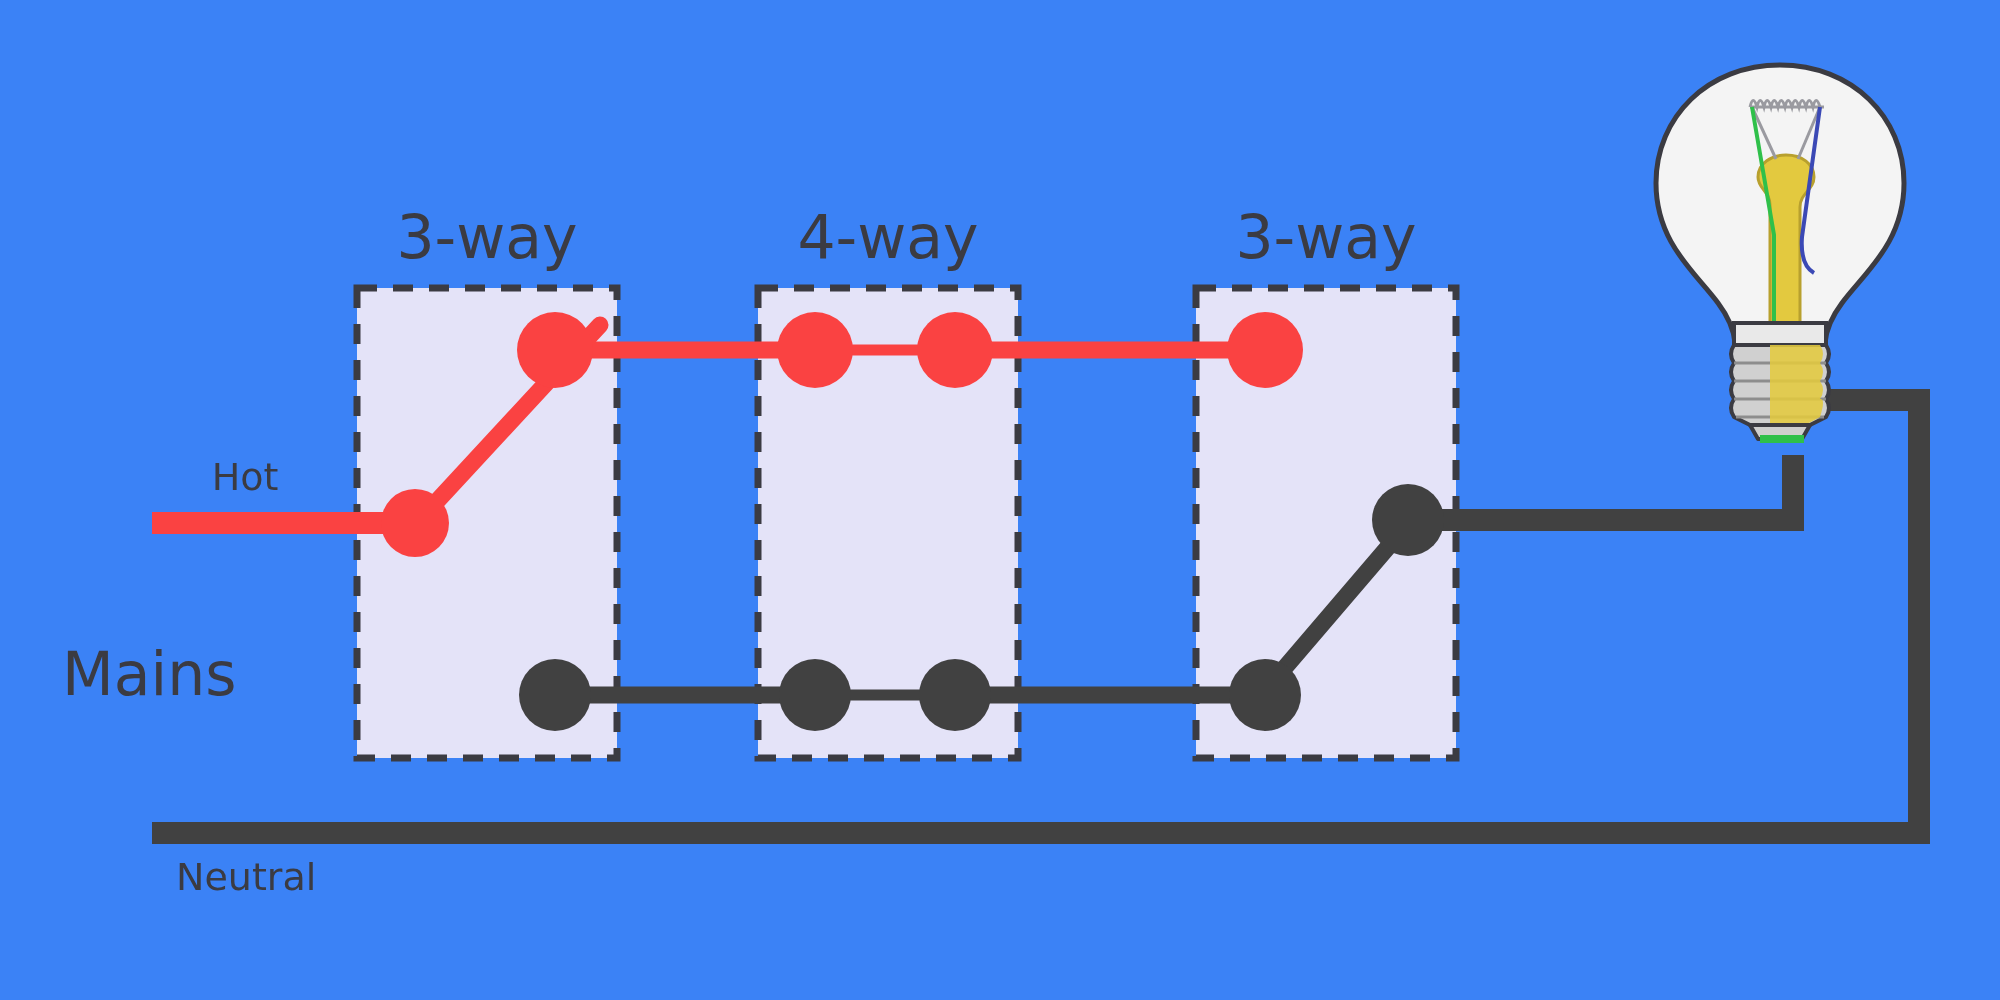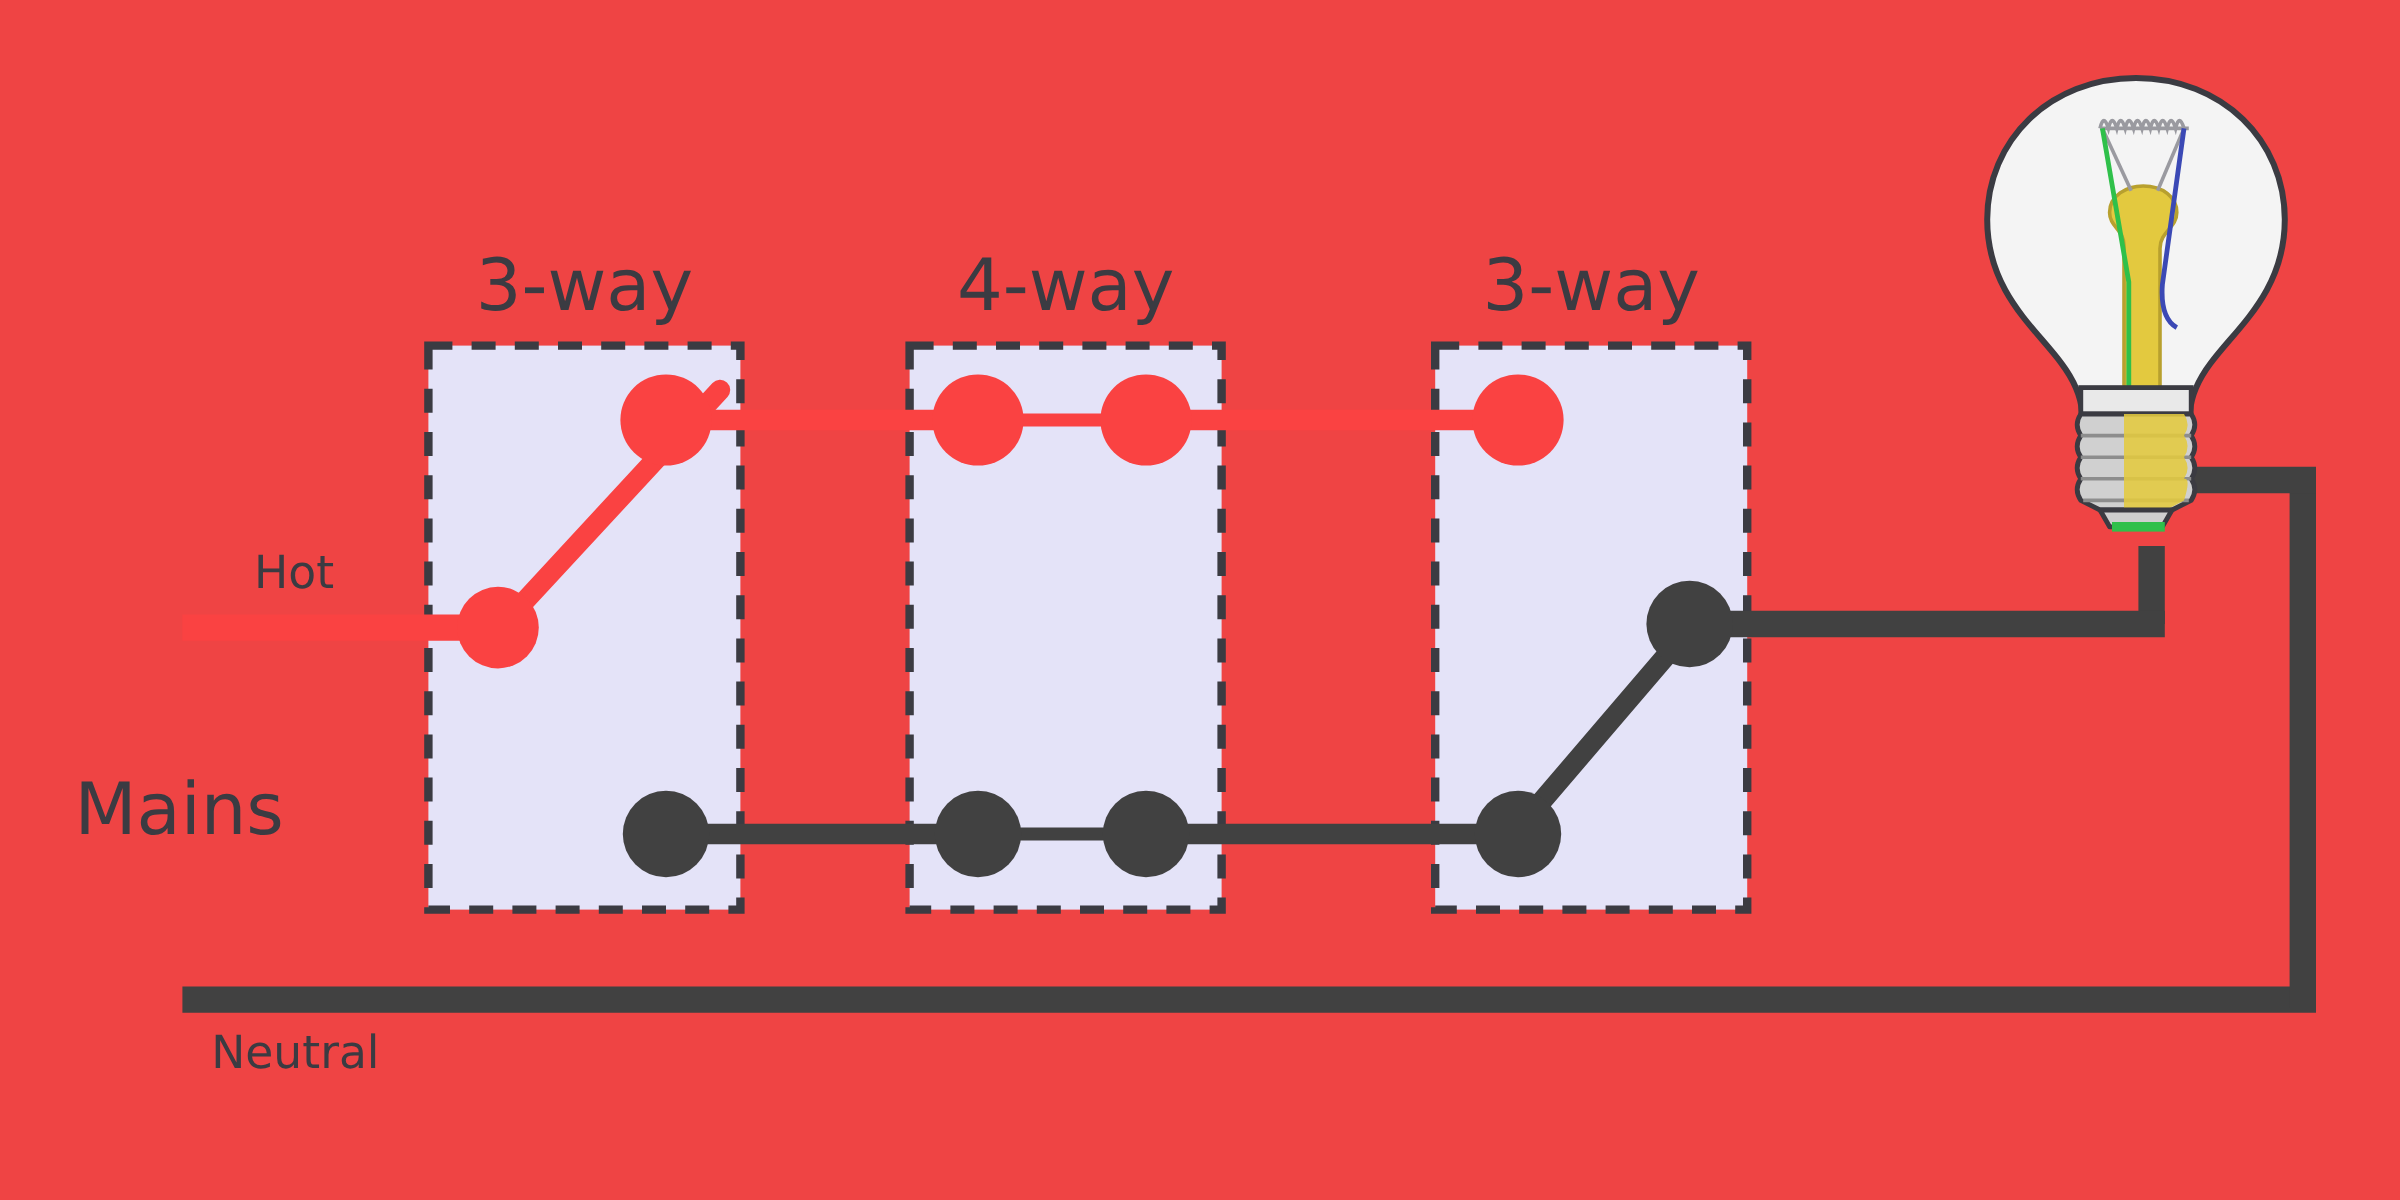--- a/index.html
+++ b/index.html
@@ -1,18 +1,18 @@
 <!DOCTYPE html>
 <html><head>
 <meta charset="utf-8">
 <style>
   html,body{margin:0;padding:0;background:#ffffff;}
   body{width:2000px;height:1000px;overflow:hidden;
        font-family:"DejaVu Sans","Liberation Sans",sans-serif;}
-  #stage{position:relative;width:2000px;height:1000px;background:#ef4444;}
+  #stage{position:relative;width:2000px;height:1000px;background:#3b82f6;}
   svg.diagram{position:absolute;left:0;top:0;width:2000px;height:1000px;display:block;}
   .lbl{fill:#3b3b42;font-family:"DejaVu Sans","Liberation Sans",sans-serif;}
   .lbl-switch{font-size:60px;text-anchor:middle;}
   .lbl-mains{font-size:60px;text-anchor:start;}
   .lbl-hot{font-size:38px;text-anchor:middle;}
   .lbl-neutral{font-size:38px;text-anchor:start;}
 </style>
 </head>
 <body>
 

